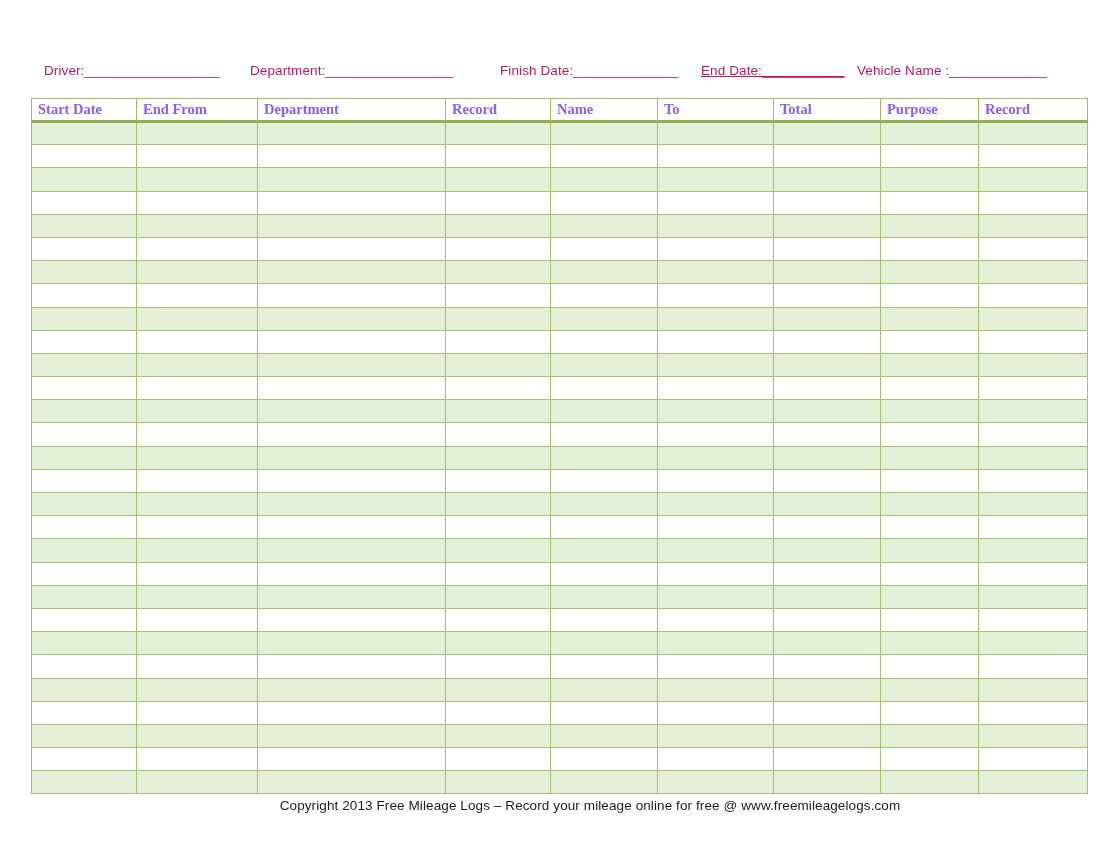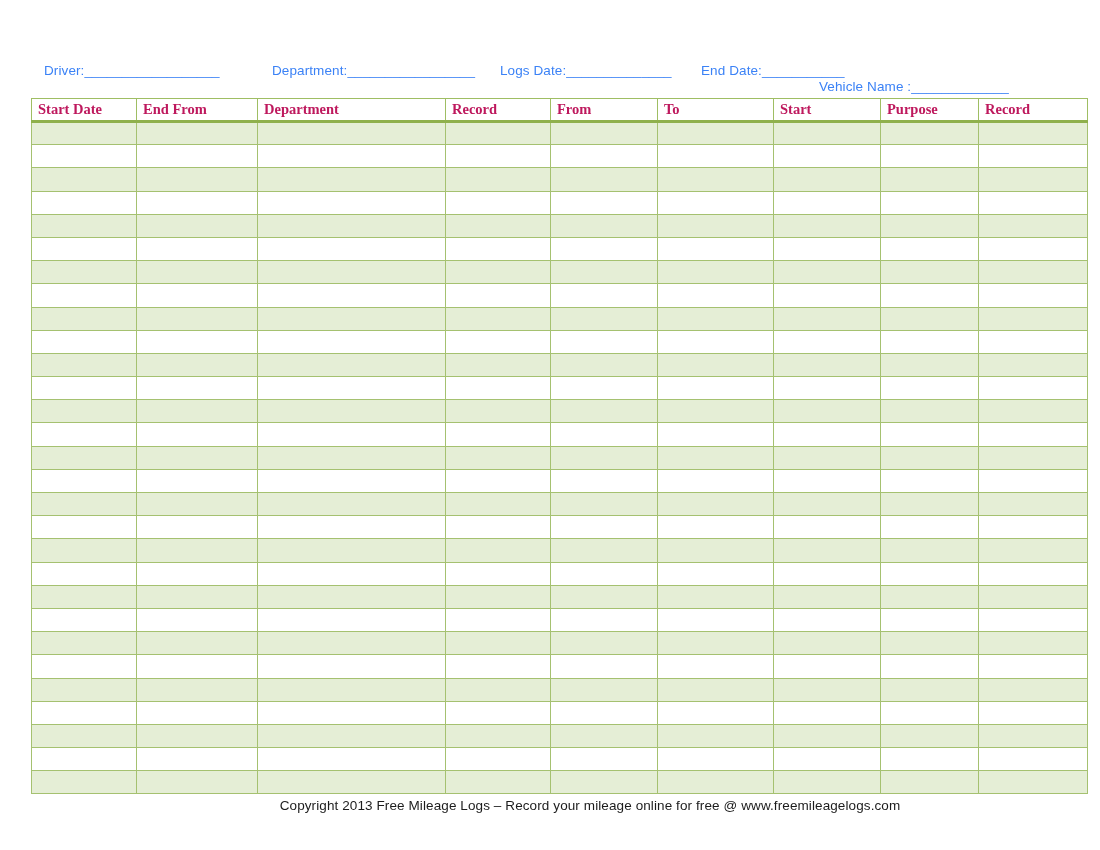--- a/index.html
+++ b/index.html
@@ -2,36 +2,36 @@
 <html><head>
 <meta charset="utf-8">
 <style>
   html,body{margin:0;padding:0;}
   body{
     width:1100px;height:850px;background:#ffffff;overflow:hidden;position:relative;
     font-family:"Liberation Sans",sans-serif;color:#1f1f1f;
   }
   .page{position:absolute;inset:0;}
   
-  .fields{position:absolute;top:63px;left:0;width:1100px;height:20px;font-size:13.5px;color:#3b82f6;}
+  .fields{position:absolute;top:63px;left:0;width:1100px;height:20px;font-size:13.5px;color:#be185d;}
   .field{position:absolute;white-space:nowrap;letter-spacing:.1px;}
   .field:nth-child(1){left:44px;}
-  .field:nth-child(2){left:250px;margin-left:22px;}
+  .field:nth-child(2){left:250px;}
   .field:nth-child(3){left:500px;}
-  .field:nth-child(4){left:701px;}
-  .field:nth-child(5){left:819px;margin-top:16px;}
+  .field:nth-child(4){left:701px;text-decoration:underline;}
+  .field:nth-child(5){left:857px;}
   .field .blank{letter-spacing:0;}
   
   table.log{
     position:absolute;left:31px;top:98px;width:1056px;
     border-collapse:collapse;table-layout:fixed;
     border:1px solid #9BBB59;
   }
   table.log th{
-    font-family:"Liberation Serif",serif;font-weight:bold;font-size:14.5px;color:#be185d;
+    font-family:"Liberation Serif",serif;font-weight:bold;font-size:14.5px;color:#8b5cf6;
     text-align:left;padding:2px 0 2px 6px;height:20px;background:#ffffff;
     border:1px solid #9FBE63;border-bottom:3px solid #8FB04C;
     box-sizing:border-box;white-space:nowrap;overflow:hidden;
   }
   table.log td{
     height:23.2px;box-sizing:border-box;padding:0 4px;
     border:1px solid #A5C170;background:#ffffff;
     font-size:12px;
   }
   table.log tbody tr:nth-child(odd) td{background:#E5EED6;}
@@ -42,21 +42,21 @@
   }
 </style>
 </head>
 <body>
 
 <div class="page">
 
   <div class="fields">
       <span class="field"><span>Driver:</span><span class="blank">__________________</span></span>
       <span class="field"><span>Department:</span><span class="blank">_________________</span></span>
-      <span class="field"><span>Logs Date:</span><span class="blank">______________</span></span>
+      <span class="field"><span>Finish Date:</span><span class="blank">______________</span></span>
       <span class="field"><span>End Date:</span><span class="blank">___________</span></span>
       <span class="field"><span>Vehicle Name :</span><span class="blank">_____________</span></span>
     </div>
 
   <table class="log">
     <colgroup>
         <col style="width: 105px;">
         <col style="width: 121px;">
         <col style="width: 188px;">
         <col style="width: 105px;">
@@ -65,23 +65,23 @@
         <col style="width: 107px;">
         <col style="width: 98px;">
         <col style="width: 109px;">
       </colgroup>
     <thead>
       <tr>
           <th>Start Date</th>
           <th>End From</th>
           <th>Department</th>
           <th>Record</th>
-          <th>From</th>
+          <th>Name</th>
           <th>To</th>
-          <th>Start</th>
+          <th>Total</th>
           <th>Purpose</th>
           <th>Record</th>
         </tr>
     </thead>
     <tbody>
         <tr>
           <td></td>
           <td></td>
           <td></td>
           <td></td>

